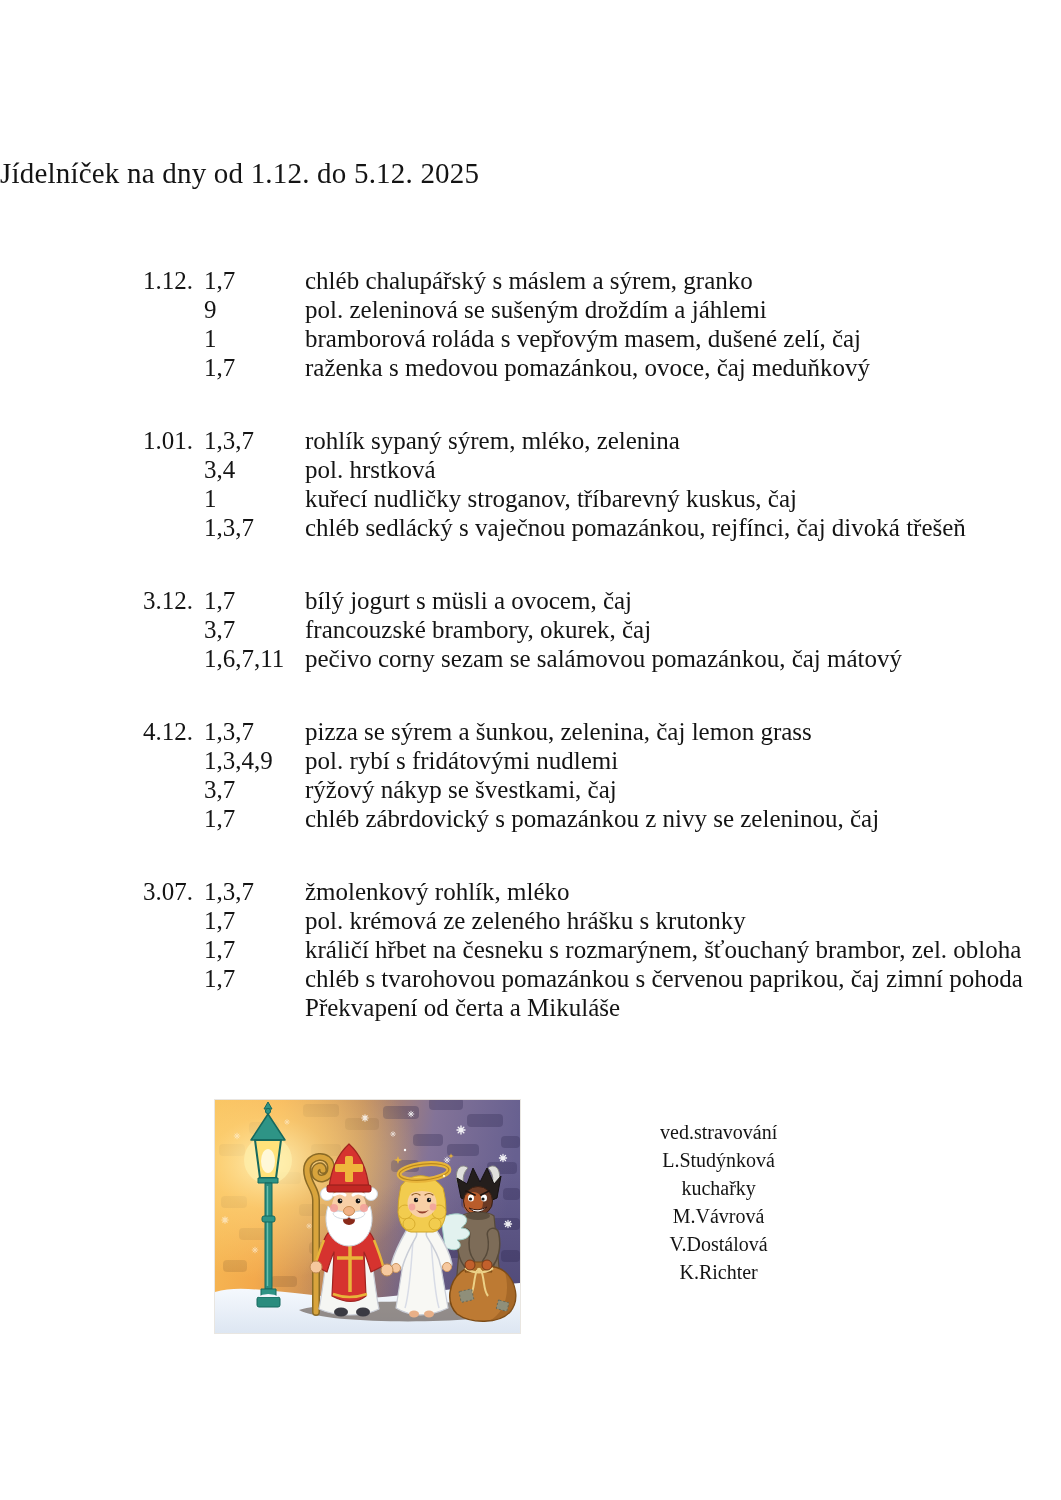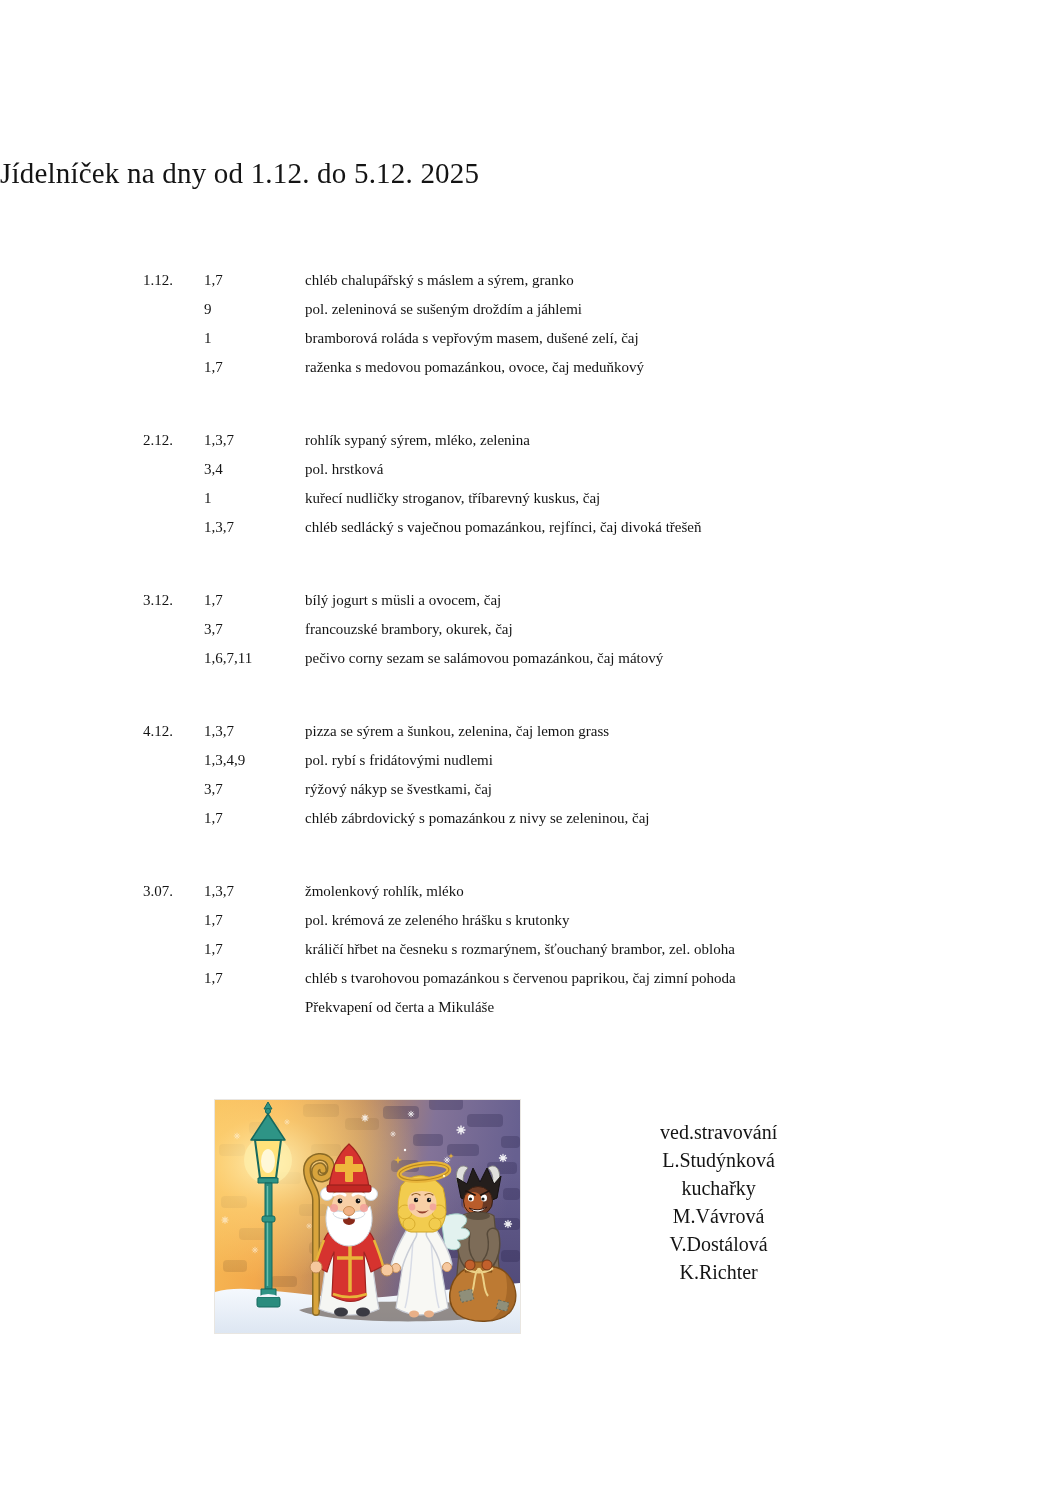--- a/index.html
+++ b/index.html
@@ -4,21 +4,21 @@
 <style>
   html,body{margin:0;padding:0;}
   body{
     width:1061px;height:1500px;position:relative;background:#ffffff;
     font-family:"Liberation Serif", serif;color:#141414;overflow:hidden;
   }
   .title{
     position:absolute;top:157px;left:0;width:1061px;text-align:left;
     font-size:29px;letter-spacing:.2px;
   }
-  .menu{position:absolute;left:143px;top:266px;width:800px;font-size:15px;}
+  .menu{position:absolute;left:143px;top:266px;width:800px;font-size:25px;}
   .day-block{margin-bottom:44px;}
   .menu-row{display:grid;grid-template-columns:61px 101px 1fr;line-height:29px;}
   .col-date,.col-allergens,.col-dish{white-space:nowrap;}
   .signature{position:absolute;left:660px;top:1118px;font-size:20px;line-height:28px;text-align:center;}
   .illustration{
     position:absolute;left:215px;top:1100px;width:305px;height:233px;
     outline:1px solid #e9e6e1;
   }
   .illustration svg{display:block;}
 </style>
@@ -45,21 +45,21 @@
         <span class="col-dish">bramborová roláda s vepřovým masem, dušené zelí, čaj</span>
       </div>
       <div class="menu-row">
         <span class="col-date"></span>
         <span class="col-allergens">1,7</span>
         <span class="col-dish">raženka s medovou pomazánkou, ovoce, čaj meduňkový</span>
       </div>
     </div>
     <div class="day-block">
       <div class="menu-row">
-        <span class="col-date">2.12.</span>
+        <span class="col-date">1.01.</span>
         <span class="col-allergens">1,3,7</span>
         <span class="col-dish">rohlík sypaný sýrem, mléko, zelenina</span>
       </div>
       <div class="menu-row">
         <span class="col-date"></span>
         <span class="col-allergens">3,4</span>
         <span class="col-dish">pol. hrstková</span>
       </div>
       <div class="menu-row">
         <span class="col-date"></span>

